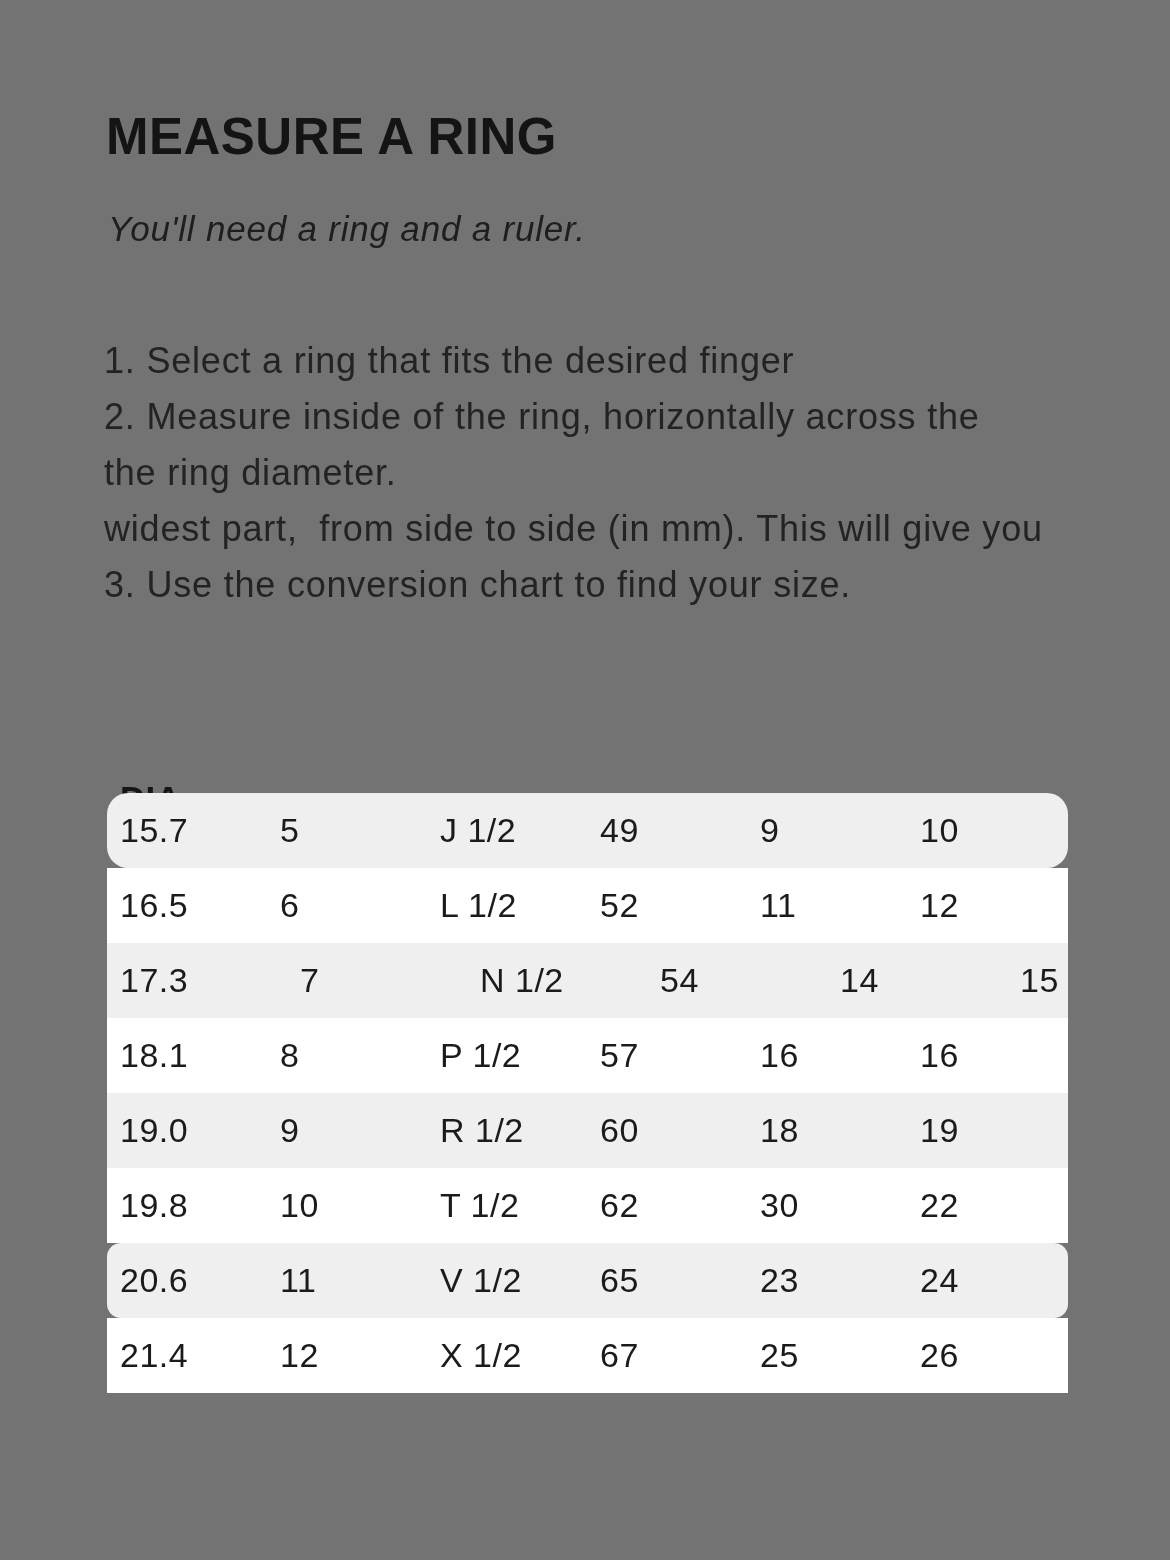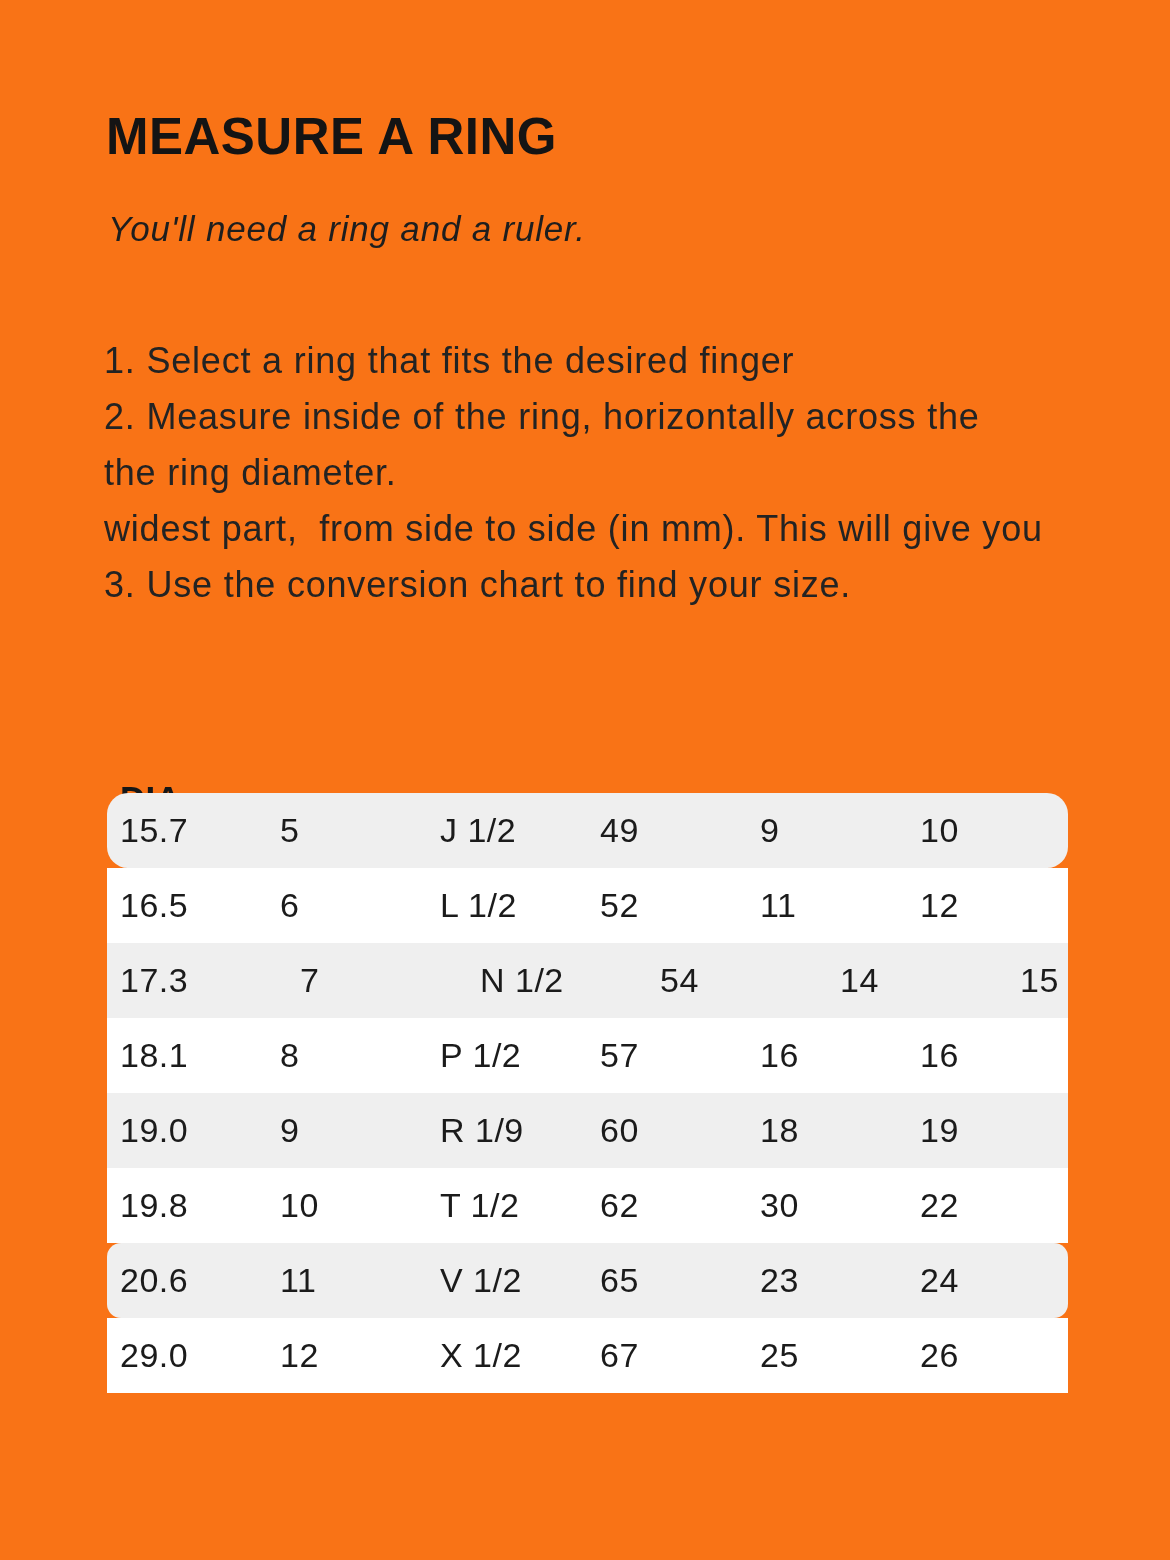--- a/index.html
+++ b/index.html
@@ -1,21 +1,21 @@
 <!DOCTYPE html>
 <html><head>
 <meta charset="utf-8">
 <style>
   html, body { margin: 0; padding: 0; background: #ffffff; }
 
   .page {
     position: relative;
     width: 1170px;
     height: 1560px;
-    background: #f97316;
+    background: #737373;
     font-family: "Liberation Sans", "DejaVu Sans", sans-serif;
     color: #1b1b1b;
     overflow: hidden;
   }
 
   .page-title {
     position: absolute;
     left: 106px;
     top: 109px;
     margin: 0;
@@ -148,21 +148,21 @@
       <div class="tcell first">18.1</div>
       <div class="tcell">8</div>
       <div class="tcell">P 1/2</div>
       <div class="tcell">57</div>
       <div class="tcell">16</div>
       <div class="tcell">16</div>
     </div>
       <div class="trow striped" style="background: rgb(239, 239, 239);">
       <div class="tcell first">19.0</div>
       <div class="tcell">9</div>
-      <div class="tcell">R 1/9</div>
+      <div class="tcell">R 1/2</div>
       <div class="tcell">60</div>
       <div class="tcell">18</div>
       <div class="tcell">19</div>
     </div>
       <div class="trow">
       <div class="tcell first">19.8</div>
       <div class="tcell">10</div>
       <div class="tcell">T 1/2</div>
       <div class="tcell">62</div>
       <div class="tcell">30</div>
@@ -170,21 +170,21 @@
     </div>
       <div class="trow striped" style="background: rgb(239, 239, 239); border-radius: 14px;">
       <div class="tcell first">20.6</div>
       <div class="tcell">11</div>
       <div class="tcell">V 1/2</div>
       <div class="tcell">65</div>
       <div class="tcell">23</div>
       <div class="tcell">24</div>
     </div>
       <div class="trow">
-      <div class="tcell first">29.0</div>
+      <div class="tcell first">21.4</div>
       <div class="tcell">12</div>
       <div class="tcell">X 1/2</div>
       <div class="tcell">67</div>
       <div class="tcell">25</div>
       <div class="tcell">26</div>
     </div>
     </div>
 
 </div>
 

